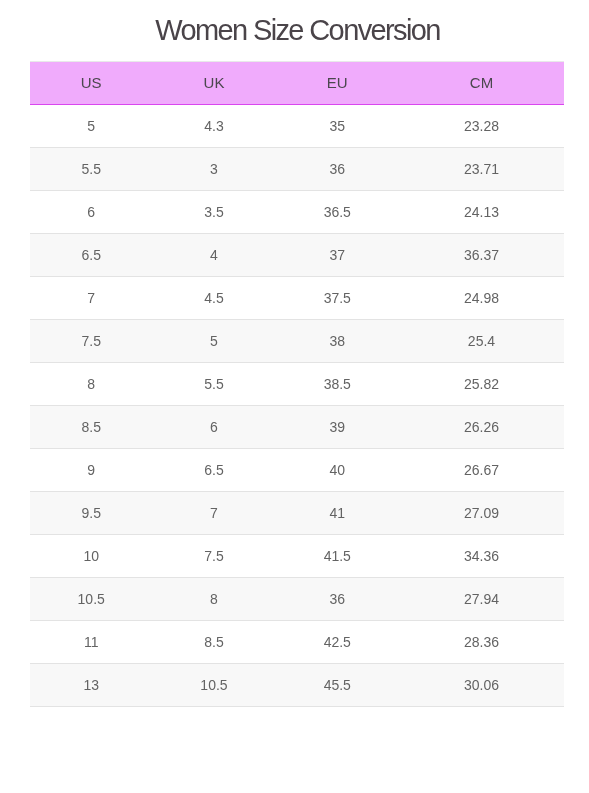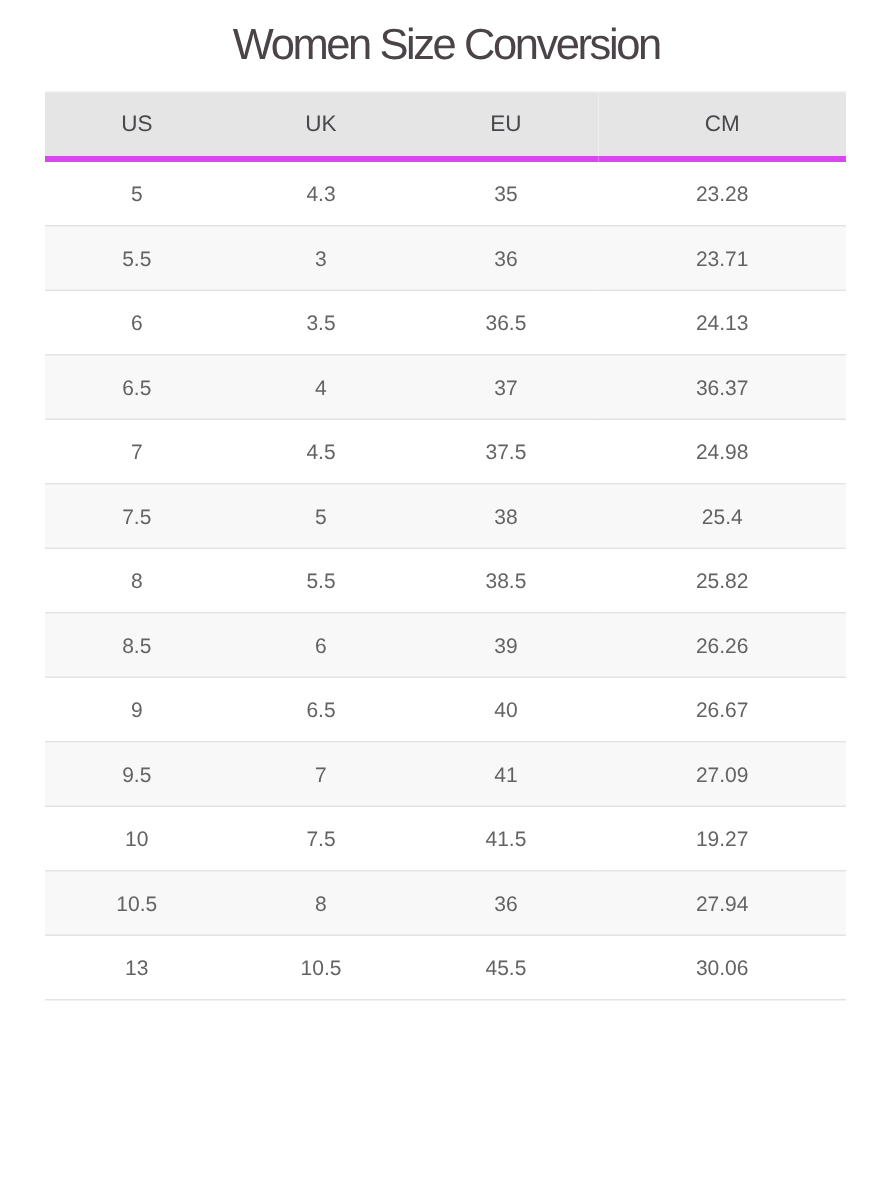--- a/index.html
+++ b/index.html
@@ -36,21 +36,21 @@
   }
   .size-table th, .size-table td {
     text-align: center;
     font-weight: 400;
     font-size: 14px;
     letter-spacing: 0px;
     color: #636363;
     padding: 0;
     border: 0;
   }
-  .size-table thead th { font-size: 15px; background: #e5e5e5; color: #4b474e; height: 42px; border-top: 1px solid #e9e9e9; border-bottom: 4px solid #d946ef; line-height: 40px; vertical-align: middle; }
+  .size-table thead th { font-size: 15px; background: #f0abfc; color: #4b474e; height: 42px; border-top: 1px solid #e9e9e9; border-bottom: 1px solid #d946ef; line-height: 40px; vertical-align: middle; }
   .size-table tbody tr:nth-child(odd) { background: #ffffff; }
   .size-table tbody tr:nth-child(even) { background: #f8f8f8; }
   .size-table tbody td { border-bottom: 1px solid #e3e3e3; height: 42px; }
   .col-us { width: 122.4px; }
   .col-uk { width: 123.2px; }
   .col-eu { width: 123.4px; }
   .col-cm { width: 165px; }
 </style>
 </head>
 <body>
@@ -130,27 +130,33 @@
         <tr>
           <td>9.5</td>
           <td>7</td>
           <td>41</td>
           <td>27.09</td>
         </tr>
         <tr>
           <td>10</td>
           <td>7.5</td>
           <td>41.5</td>
-          <td>19.27</td>
+          <td>34.36</td>
         </tr>
         <tr>
           <td>10.5</td>
           <td>8</td>
           <td>36</td>
           <td>27.94</td>
+        </tr>
+        <tr>
+          <td>11</td>
+          <td>8.5</td>
+          <td>42.5</td>
+          <td>28.36</td>
         </tr>
         <tr>
           <td>13</td>
           <td>10.5</td>
           <td>45.5</td>
           <td>30.06</td>
         </tr>
       </tbody>
   </table>
 </div>

